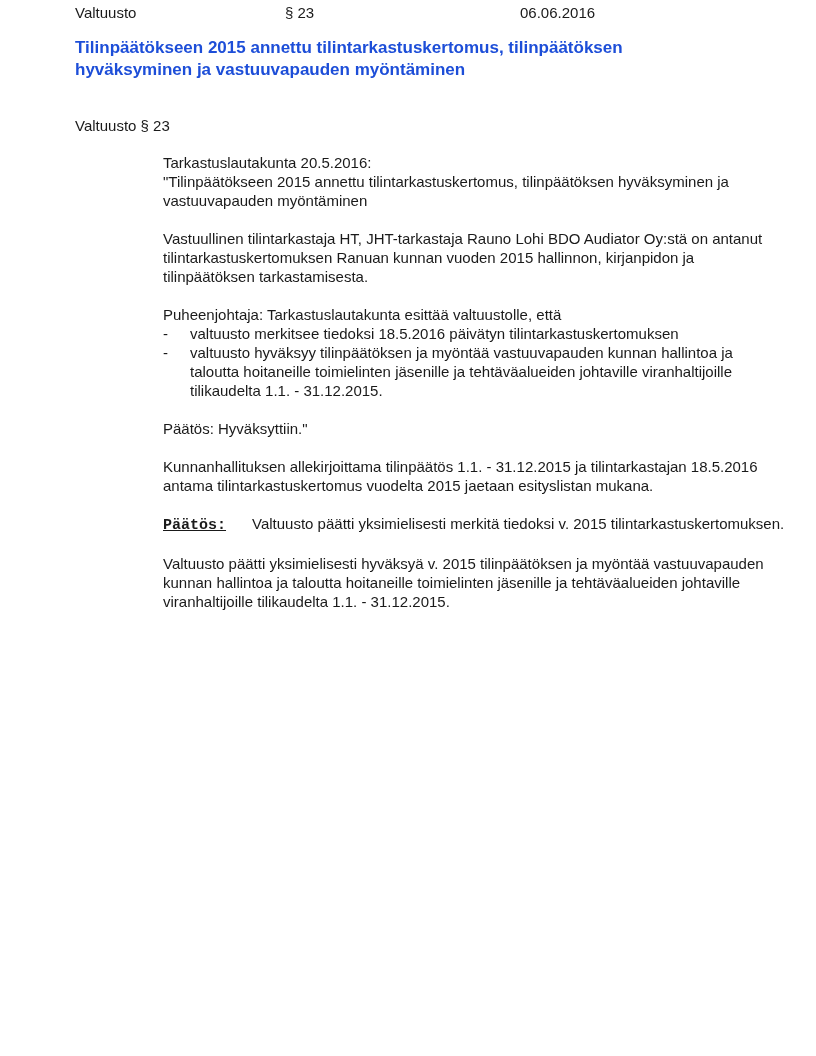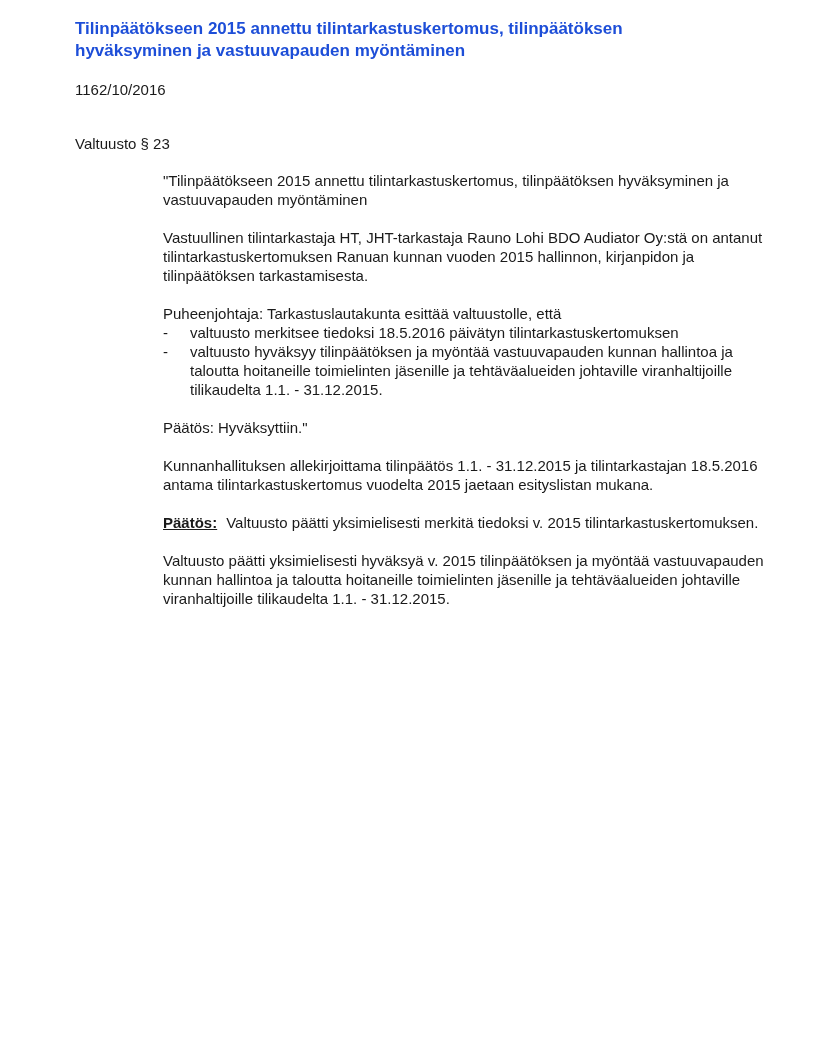--- a/index.html
+++ b/index.html
@@ -72,38 +72,44 @@
     width: 27px;
   }
   .bullet-text {
     flex: 1;
   }
 
   
   .decision-label {
     font-weight: bold;
     text-decoration: underline;
-    margin-right: 9px;
+    margin-right: 26px;
+    font-family: Liberation Mono, monospace;
   }
 </style>
 </head>
 <body>
 
 <div class="page">
 
+  <div class="header-row">
+    <span class="h-item h-organ">Valtuusto</span>
+    <span class="h-item h-section">§ 23</span>
+    <span class="h-item h-date">06.06.2016</span>
+  </div>
 
   <h1 class="doc-title">Tilinpäätökseen 2015 annettu tilintarkastuskertomus, tilinpäätöksen hyväksyminen ja vastuuvapauden myöntäminen</h1>
 
-  <div class="case-number">1162/10/2016</div>
 
   <div class="section-ref">Valtuusto § 23</div>
 
   <div class="doc-body">
 
     <p>
+      <span class="line">Tarkastuslautakunta 20.5.2016:</span>
       <span class="line">"Tilinpäätökseen 2015 annettu tilintarkastuskertomus, tilinpäätöksen hyväksyminen ja vastuuvapauden myöntäminen</span>
     </p>
 
 
     <p>Vastuullinen tilintarkastaja HT, JHT-tarkastaja Rauno Lohi BDO Audiator Oy:stä on antanut tilintarkastuskertomuksen Ranuan kunnan vuoden 2015 hallinnon, kirjanpidon ja tilinpäätöksen tarkastamisesta.</p>
 
 
     <p>
       <span class="line">Puheenjohtaja: Tarkastuslautakunta esittää valtuustolle, että</span>
       <span class="bullet-row">

